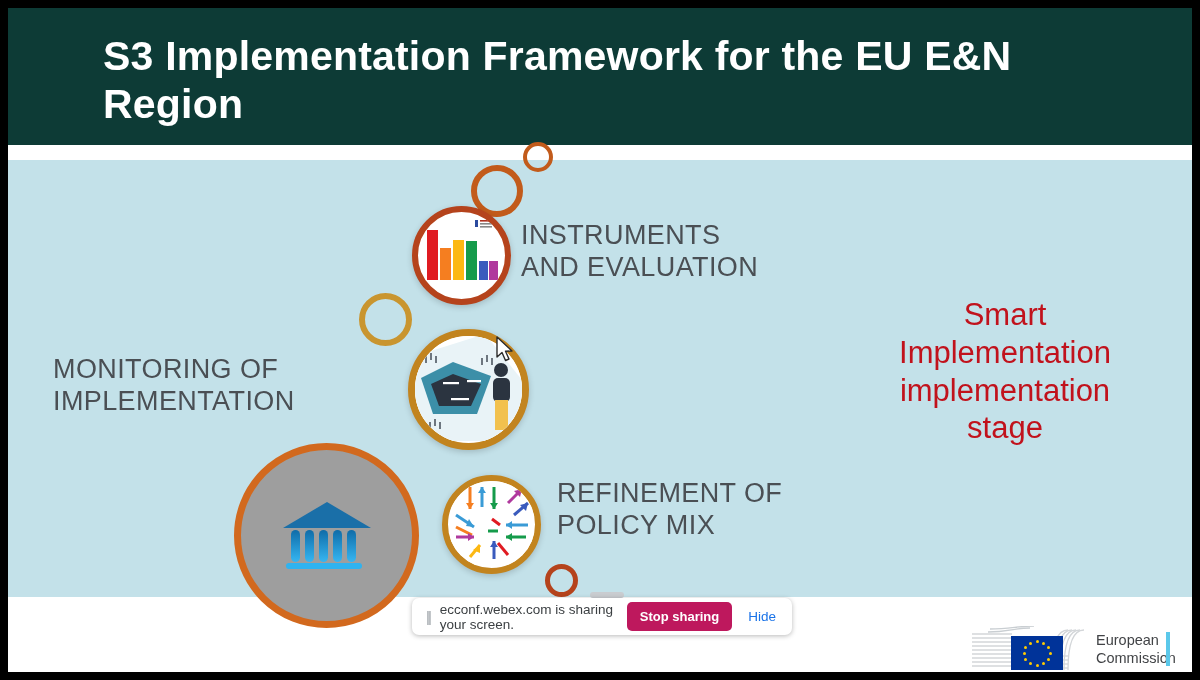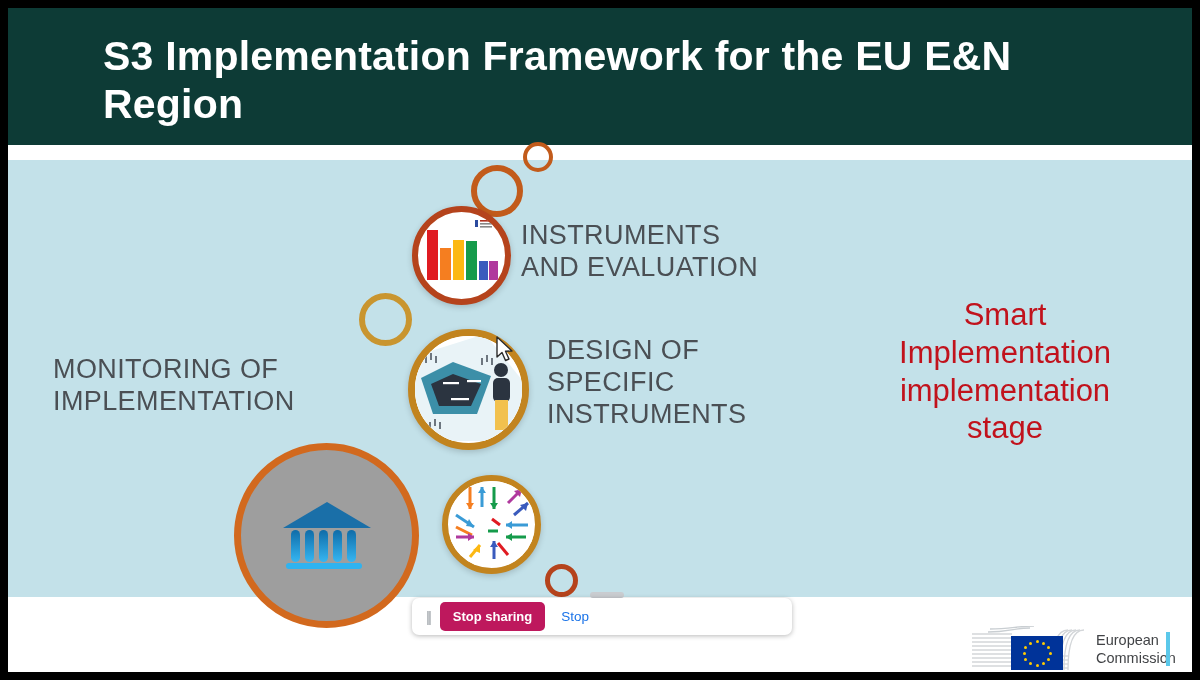--- a/index.html
+++ b/index.html
@@ -276,24 +276,23 @@
             <path d="M42 38 l8 6" stroke="#e01b22"></path>
             <path d="M38 50 l10 0" stroke="#159b4b"></path>
           </g>
         </svg>
       </span>
     </div>
 
     <div class="label" style="left:513px; top:212px; width:330px;">INSTRUMENTS
 AND EVALUATION</div>
 
-    <div class="label" style="left:539px; top:327px; width:300px;">DESIGN OF
-SPECIFIC
-INSTRUMENTS</div>
-
+
+    <div class="label" style="left:549px; top:470px; width:330px;">REFINEMENT OF
+POLICY MIX</div>
 
     <div class="label" style="left:45px; top:346px; width:330px;">MONITORING OF
 IMPLEMENTATION</div>
 
     <div class="red-text" style="left:847px; top:288px;">Smart
 Implementation
 implementation
 stage</div>
 
     <div class="eu-logo">
@@ -342,21 +341,22 @@
       <div class="eu-name">European
 Commission</div>
       <div class="eu-bar"></div>
     </div>
 
   </div>
 
   <div class="share-nub"></div>
   <div class="share-bar">
     <span class="share-handle">||</span>
+    <span class="share-text">ecconf.webex.com is sharing your screen.</span>
     <button class="stop-btn">Stop sharing</button>
-    <span class="hide-link">Stop</span>
+    <span class="hide-link">Hide</span>
   </div>
 
   <svg class="cursor" viewBox="0 0 20 28">
     <polygon points="2,1 2,21 7,16.5 10.5,24.5 14,23 10.5,15.2 17,15" fill="#ffffff" stroke="#2b2b2b" stroke-width="1.4" stroke-linejoin="round"></polygon>
   </svg>
 
 </div>
 
 </body></html>

